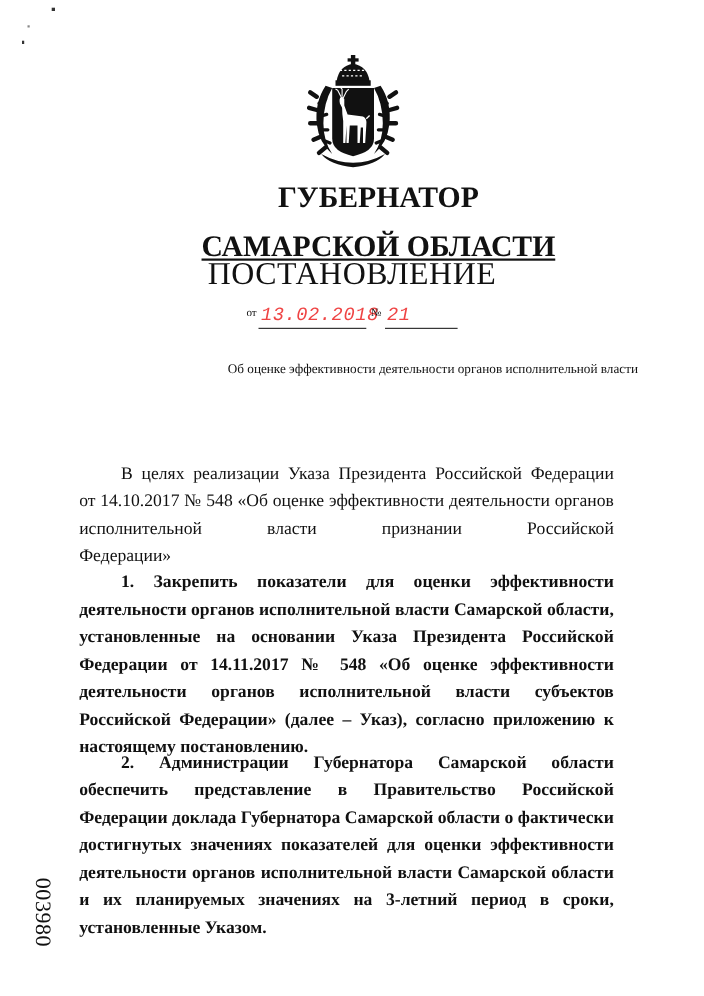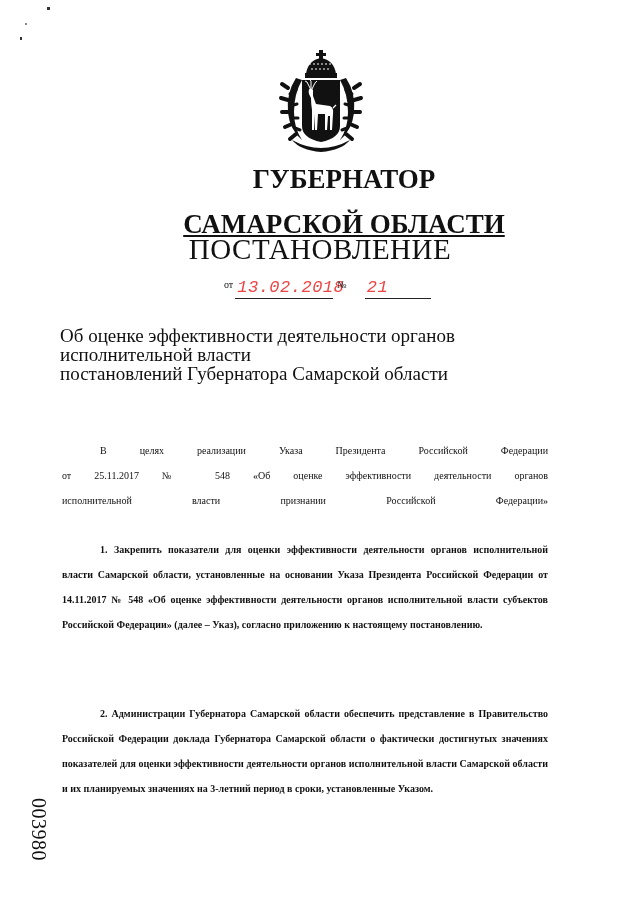--- a/index.html
+++ b/index.html
@@ -67,38 +67,37 @@
       font-family: Liberation Mono, monospace;
       font-style: italic;
       font-size: 17px;
       line-height: 20px;
       color: #ef4444;
       border-bottom: 1px solid #222;
       padding: 0 2px;
       letter-spacing: 0.5px;
     }
     .date-line .hand.date { width: 94px; margin-right: 4px; }
-    .date-line .hand.num { width: 62px; margin-left: 16px; }
+    .date-line .hand.num { width: 62px; margin-left: 1px; }
     .subject {
       position: absolute;
       left: 60px;
       width: 520px;
       top: 326px;
-      text-align: left;
-      font-size: 19px;
+      text-align: right;
+      font-size: 12px;
       line-height: 19px;
     }
     .body {
       position: absolute;
-      left: 62px;
+      left: 72px;
       width: 486px;
-      font-size: 10px;
+      font-size: 16px;
       line-height: 25px;
       text-align: justify;
-      margin-top: 20px;
     }
     .body p {
       margin: 0;
       text-indent: 38px;
     }
     .p-intro { top: 418px; }
     .p-one { top: 517px; font-weight: bold; }
     .p-two { top: 681px; font-weight: bold; }
     .justify-last {
       text-align-last: justify;
@@ -159,26 +158,25 @@
 
 <div class="date-line">
   <span class="ot">от</span>
   <span class="hand date">13.02.2018</span>
   <span class="no">№</span>
   <span class="hand num">21</span>
 </div>
 
 <div class="subject">
   <div>Об оценке эффективности деятельности органов исполнительной власти</div>
-  <div>постановлений Губернатора Самарской области</div>
 </div>
 
 <div class="body p-intro">
   <p class="justify-last">В целях реализации Указа Президента Российской Федерации</p>
-  <p class="justify-last" style="text-indent:0">от 25.11.2017 № 548 «Об оценке эффективности деятельности органов</p>
+  <p class="justify-last" style="text-indent:0">от 14.10.2017 № 548 «Об оценке эффективности деятельности органов</p>
   <p class="justify-last" style="text-indent:0;word-spacing:22px">исполнительной власти признании Российской Федерации»</p>
 </div>
 
 <div class="body p-one">
   <p>1. Закрепить показатели для оценки эффективности деятельности органов исполнительной власти Самарской области, установленные на основании Указа Президента Российской Федерации от 14.11.2017 № 548 «Об оценке эффективности деятельности органов исполнительной власти субъектов Российской Федерации» (далее – Указ), согласно приложению к настоящему постановлению.</p>
 </div>
 
 <div class="body p-two">
   <p>2. Администрации Губернатора Самарской области обеспечить представление в Правительство Российской Федерации доклада Губернатора Самарской области о фактически достигнутых значениях показателей для оценки эффективности деятельности органов исполнительной власти Самарской области и их планируемых значениях на 3-летний период в сроки, установленные Указом.</p>
 </div>

